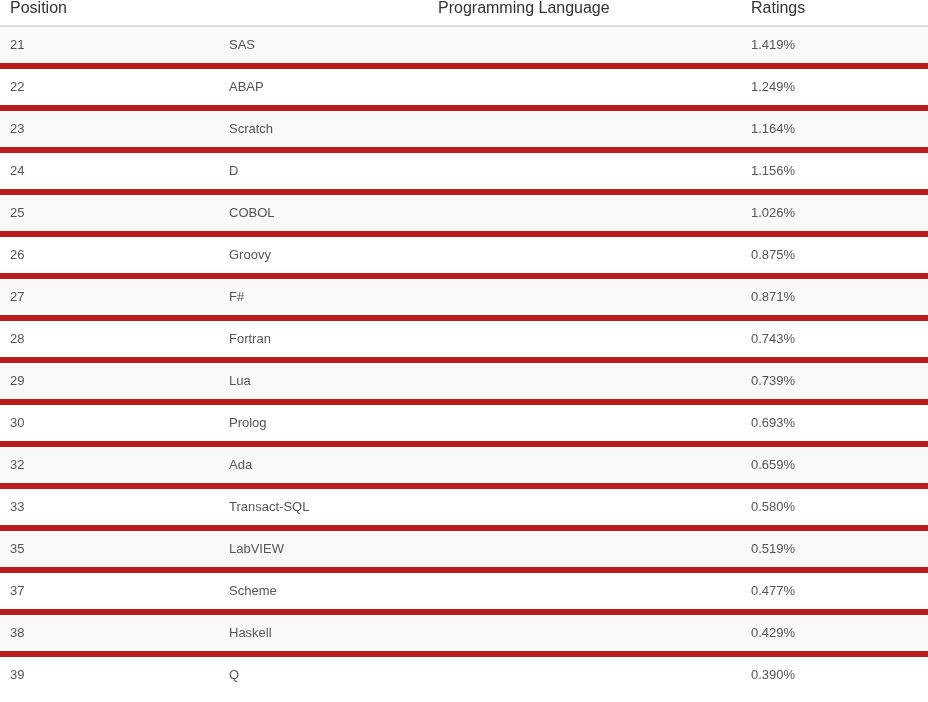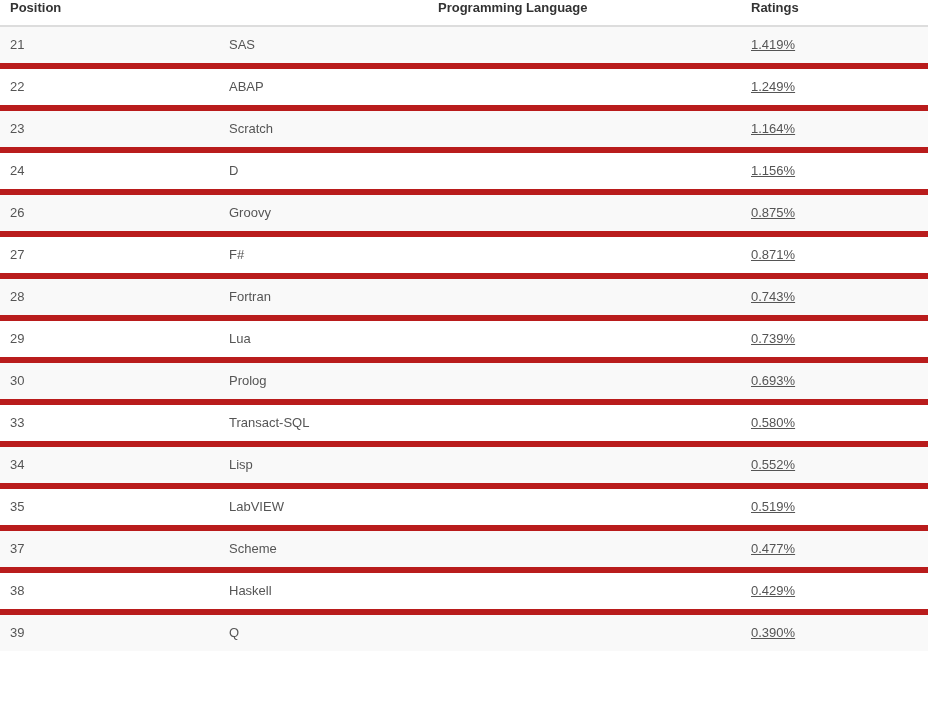--- a/index.html
+++ b/index.html
@@ -22,23 +22,23 @@
     table-layout: fixed;
     font-size: 13px;
   }
 
   .ratings-table col.col-position { width: 219px; }
   .ratings-table col.col-language { width: 521px; }
   .ratings-table col.col-rating   { width: 188px; }
 
   .ratings-table thead th {
     text-align: left;
-    font-weight: bold;
+    font-weight: normal;
     color: #333333;
-    font-size: 13px;
+    font-size: 16px;
     padding: 0 0 9px 0;
     border-bottom: 2px solid #dddddd;
     vertical-align: bottom;
     line-height: 16px;
   }
 
   .ratings-table thead th.th-position { padding-left: 10px; }
   .ratings-table thead th.th-language { padding-left: 219px; }
   .ratings-table thead th.th-rating   { padding-left: 11px; }
 
@@ -60,21 +60,21 @@
 
   .ratings-table tbody tr:nth-child(odd) {
     background-color: #f9f9f9;
   }
   .ratings-table tbody tr:nth-child(even) {
     background-color: #ffffff;
   }
 
   .ratings-table tbody td.cell-position { padding-left: 10px; }
   .ratings-table tbody td.cell-language { padding-left: 10px; }
-  .ratings-table tbody td.cell-rating   { padding-left: 11px; text-decoration: underline; }
+  .ratings-table tbody td.cell-rating   { padding-left: 11px; }
 </style>
 </head>
 <body>
 
 <table class="ratings-table">
   <colgroup>
     <col class="col-position">
     <col class="col-language">
     <col class="col-rating">
   </colgroup>
@@ -100,20 +100,25 @@
         <td class="cell-position">23</td>
         <td class="cell-language">Scratch</td>
         <td class="cell-rating">1.164%</td>
       </tr>
       <tr>
         <td class="cell-position">24</td>
         <td class="cell-language">D</td>
         <td class="cell-rating">1.156%</td>
       </tr>
       <tr>
+        <td class="cell-position">25</td>
+        <td class="cell-language">COBOL</td>
+        <td class="cell-rating">1.026%</td>
+      </tr>
+      <tr>
         <td class="cell-position">26</td>
         <td class="cell-language">Groovy</td>
         <td class="cell-rating">0.875%</td>
       </tr>
       <tr>
         <td class="cell-position">27</td>
         <td class="cell-language">F#</td>
         <td class="cell-rating">0.871%</td>
       </tr>
       <tr>
@@ -125,28 +130,28 @@
         <td class="cell-position">29</td>
         <td class="cell-language">Lua</td>
         <td class="cell-rating">0.739%</td>
       </tr>
       <tr>
         <td class="cell-position">30</td>
         <td class="cell-language">Prolog</td>
         <td class="cell-rating">0.693%</td>
       </tr>
       <tr>
+        <td class="cell-position">32</td>
+        <td class="cell-language">Ada</td>
+        <td class="cell-rating">0.659%</td>
+      </tr>
+      <tr>
         <td class="cell-position">33</td>
         <td class="cell-language">Transact-SQL</td>
         <td class="cell-rating">0.580%</td>
-      </tr>
-      <tr>
-        <td class="cell-position">34</td>
-        <td class="cell-language">Lisp</td>
-        <td class="cell-rating">0.552%</td>
       </tr>
       <tr>
         <td class="cell-position">35</td>
         <td class="cell-language">LabVIEW</td>
         <td class="cell-rating">0.519%</td>
       </tr>
       <tr>
         <td class="cell-position">37</td>
         <td class="cell-language">Scheme</td>
         <td class="cell-rating">0.477%</td>

